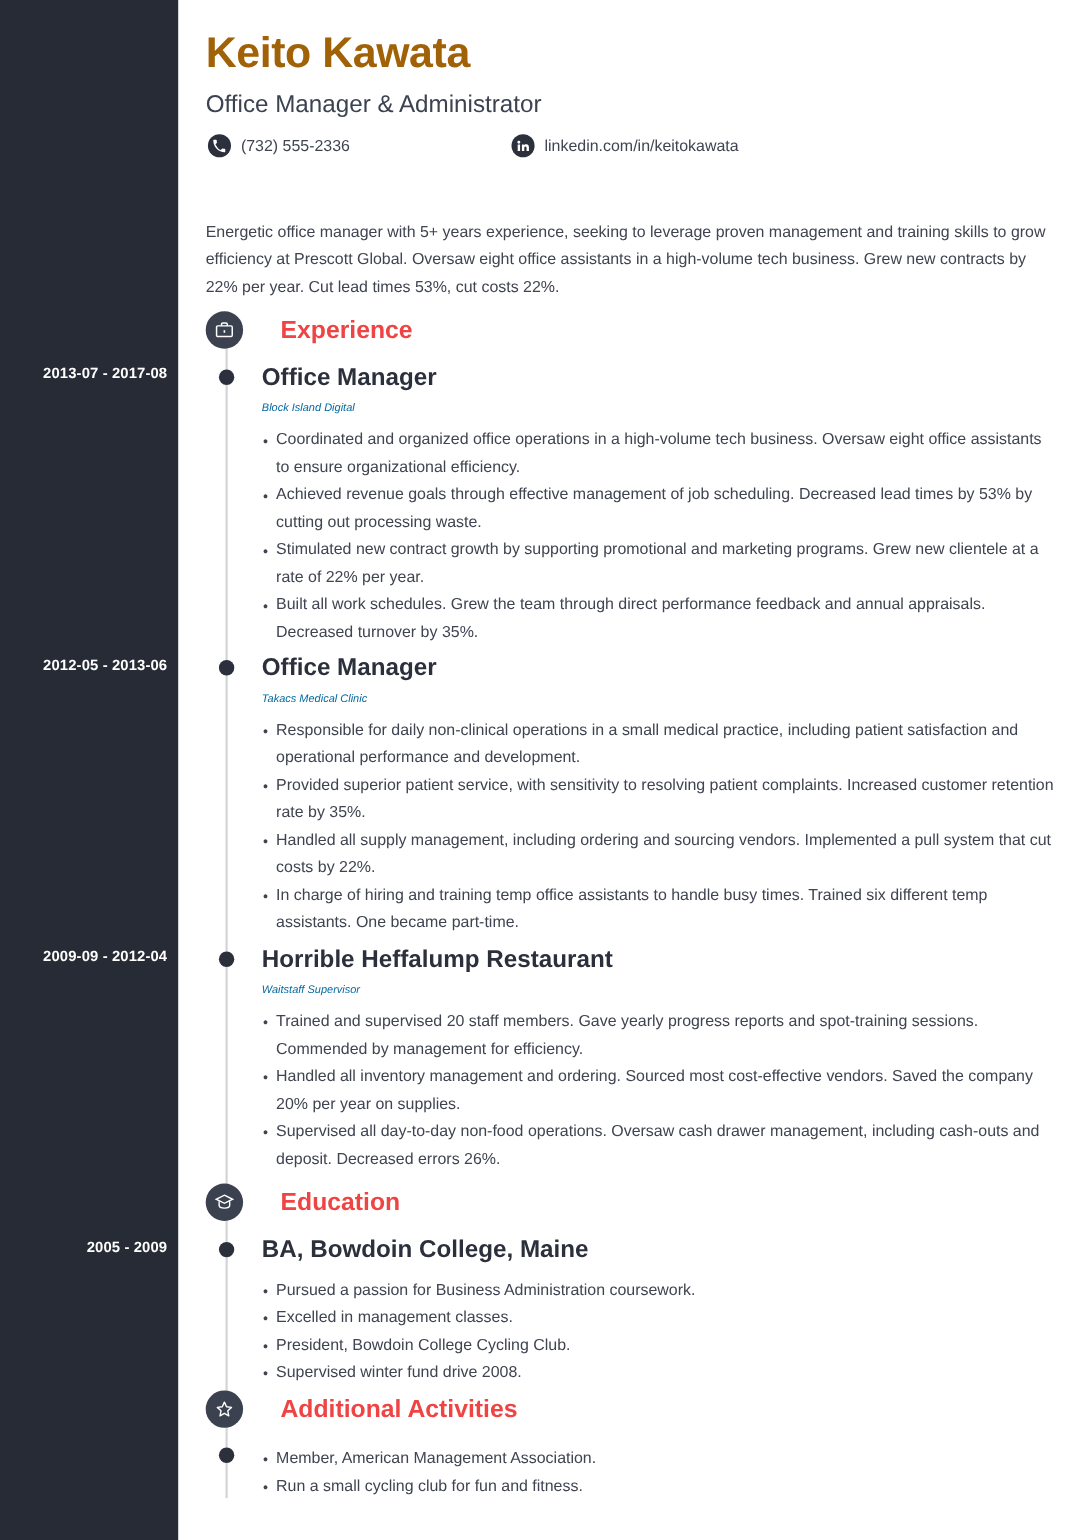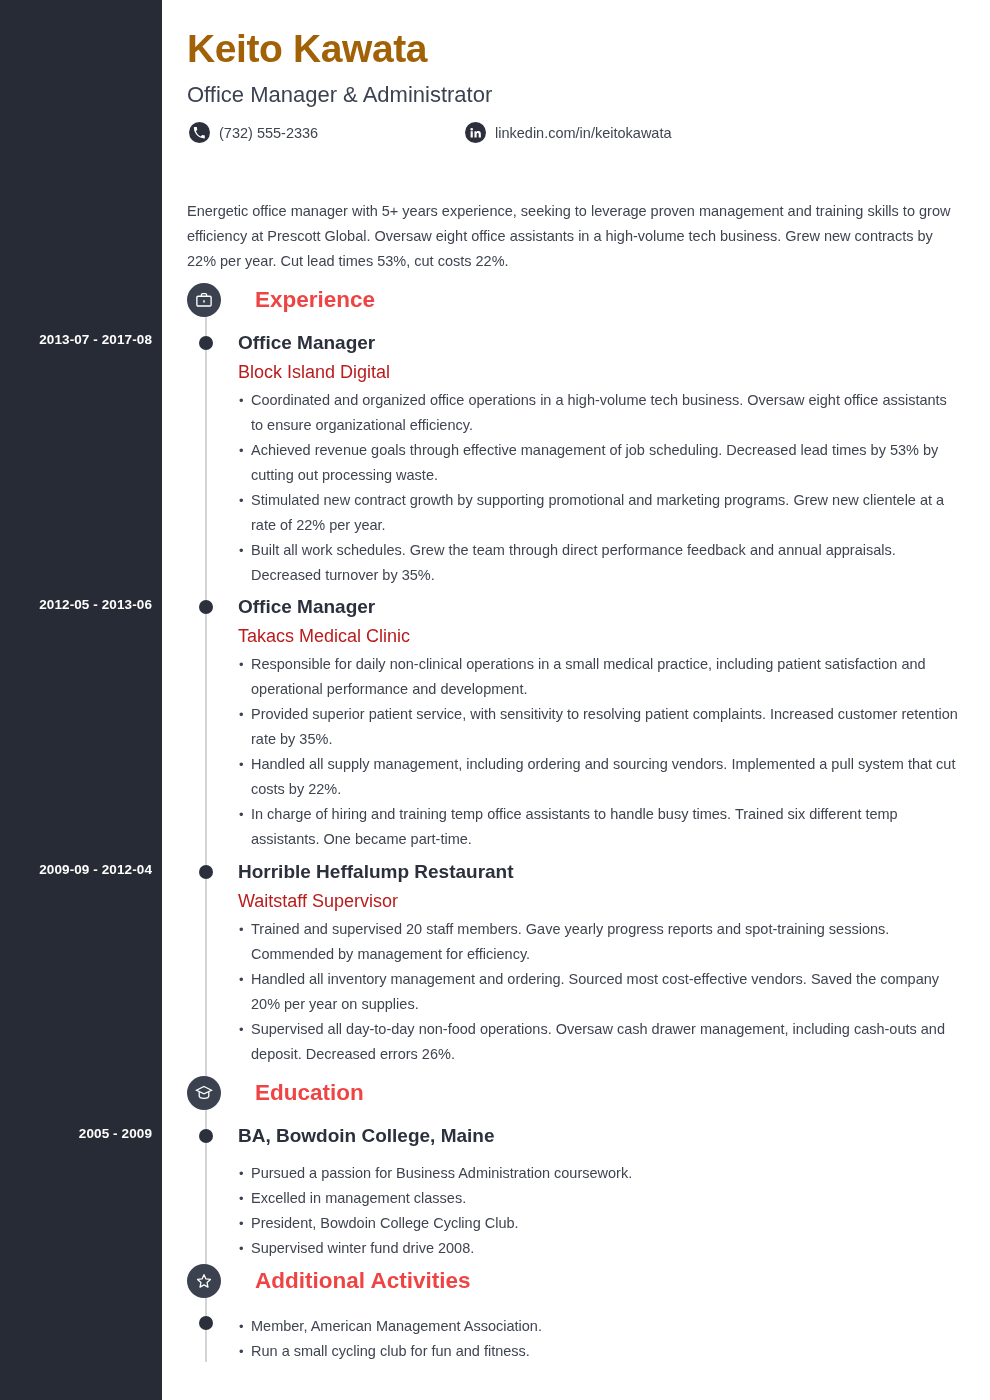--- a/index.html
+++ b/index.html
@@ -147,28 +147,29 @@
 
   .entry-dot {
     position: absolute;
     left: 199px;
     width: 14px; height: 14px;
     border-radius: 50%;
     background: #2b303c;
   }
 
   .entry-title {
-    font-size: 19px;
+    font-size: 22px;
     font-weight: bold;
     color: #2b303c;
     line-height: 22px;
   }
   .entry-sub {
-    font-size: 18px;
-    color: #b91c1c;
+    font-size: 10px;
+    font-style: italic;
+    color: #0369a1;
     line-height: 20px;
     margin-top: 8px;
   }
   .bullets { list-style: none; margin-top: 6px; }
   .bullets li {
     position: relative;
     padding-left: 13px;
     font-size: 14.5px;
     color: #3f4450;
     line-height: 25px;

